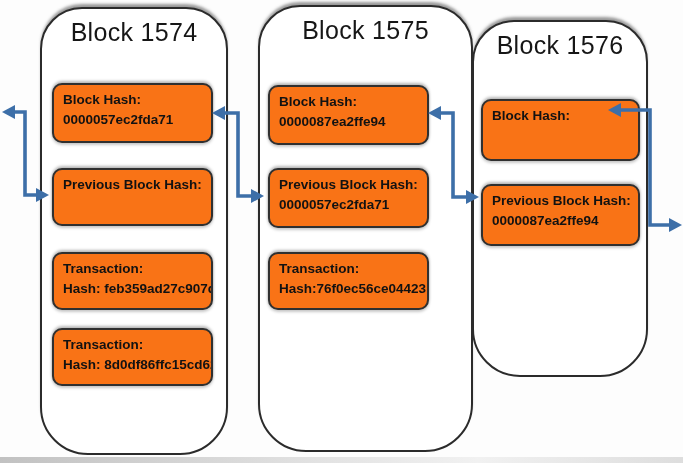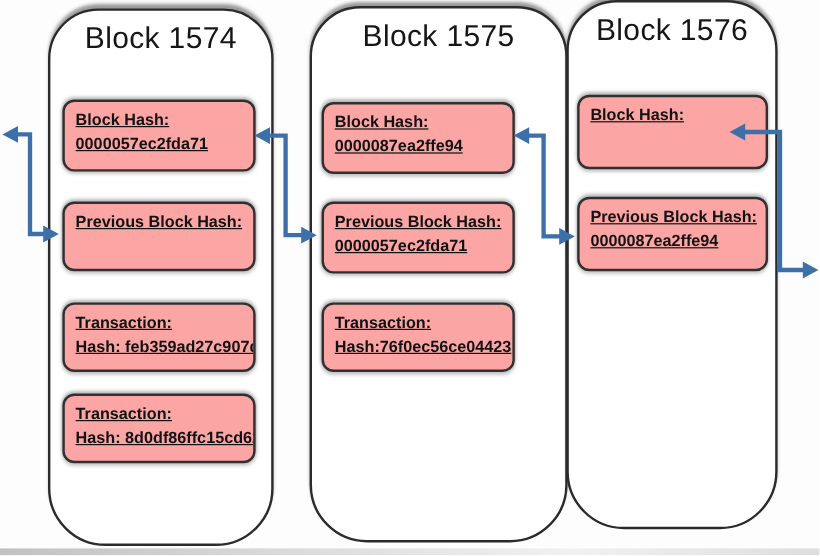--- a/index.html
+++ b/index.html
@@ -22,33 +22,32 @@
     margin-top: 9px;
     text-align: center;
     font-size: 25px;
     font-weight: 400;
     letter-spacing: 0.3px;
     color: #161616;
     white-space: nowrap;
   }
   .field {
     position: absolute;
-    background: #fca5a5;
+    background: #f97316;
     border: 2px solid #303030;
     border-radius: 10px;
     box-shadow: 0 -2px 3px rgba(0,0,0,0.28), 0 2px 3px rgba(0,0,0,0.22);
     box-sizing: border-box;
     padding: 5px 9px 0 9px;
     font-size: 13.5px;
     font-weight: 700;
     line-height: 1.5;
     color: #121212;
     white-space: nowrap;
     overflow: hidden;
-    text-decoration: underline;
   }
   .arrow-layer {
     position: absolute;
     left: 0; top: 0;
     z-index: 6;
     pointer-events: none;
   }
   .bottom-strip {
     position: absolute;
     left: 0; bottom: 0;
@@ -90,21 +89,21 @@
     <div class="field" style="left:8px; top:161px; width:161px; height:60px;">
       <div>Previous Block Hash:</div>
       <div>0000057ec2fda71</div>
     </div>
     <div class="field" style="left:8px; top:245px; width:161px; height:58px;">
       <div>Transaction:</div>
       <div>Hash:76f0ec56ce04423</div>
     </div>
   </div>
 
-  <div class="block" style="left:472px; top:0; width:176px; height:441px;">
+  <div class="block" style="left:472px; top:20px; width:176px; height:357px;">
     <div class="block-title">Block 1576</div>
     <div class="field" style="left:7px; top:77px; width:159px; height:62px;">
       <div>Block Hash:</div>
     </div>
     <div class="field" style="left:7px; top:162px; width:159px; height:62px;">
       <div>Previous Block Hash:</div>
       <div>0000087ea2ffe94</div>
     </div>
   </div>
 

